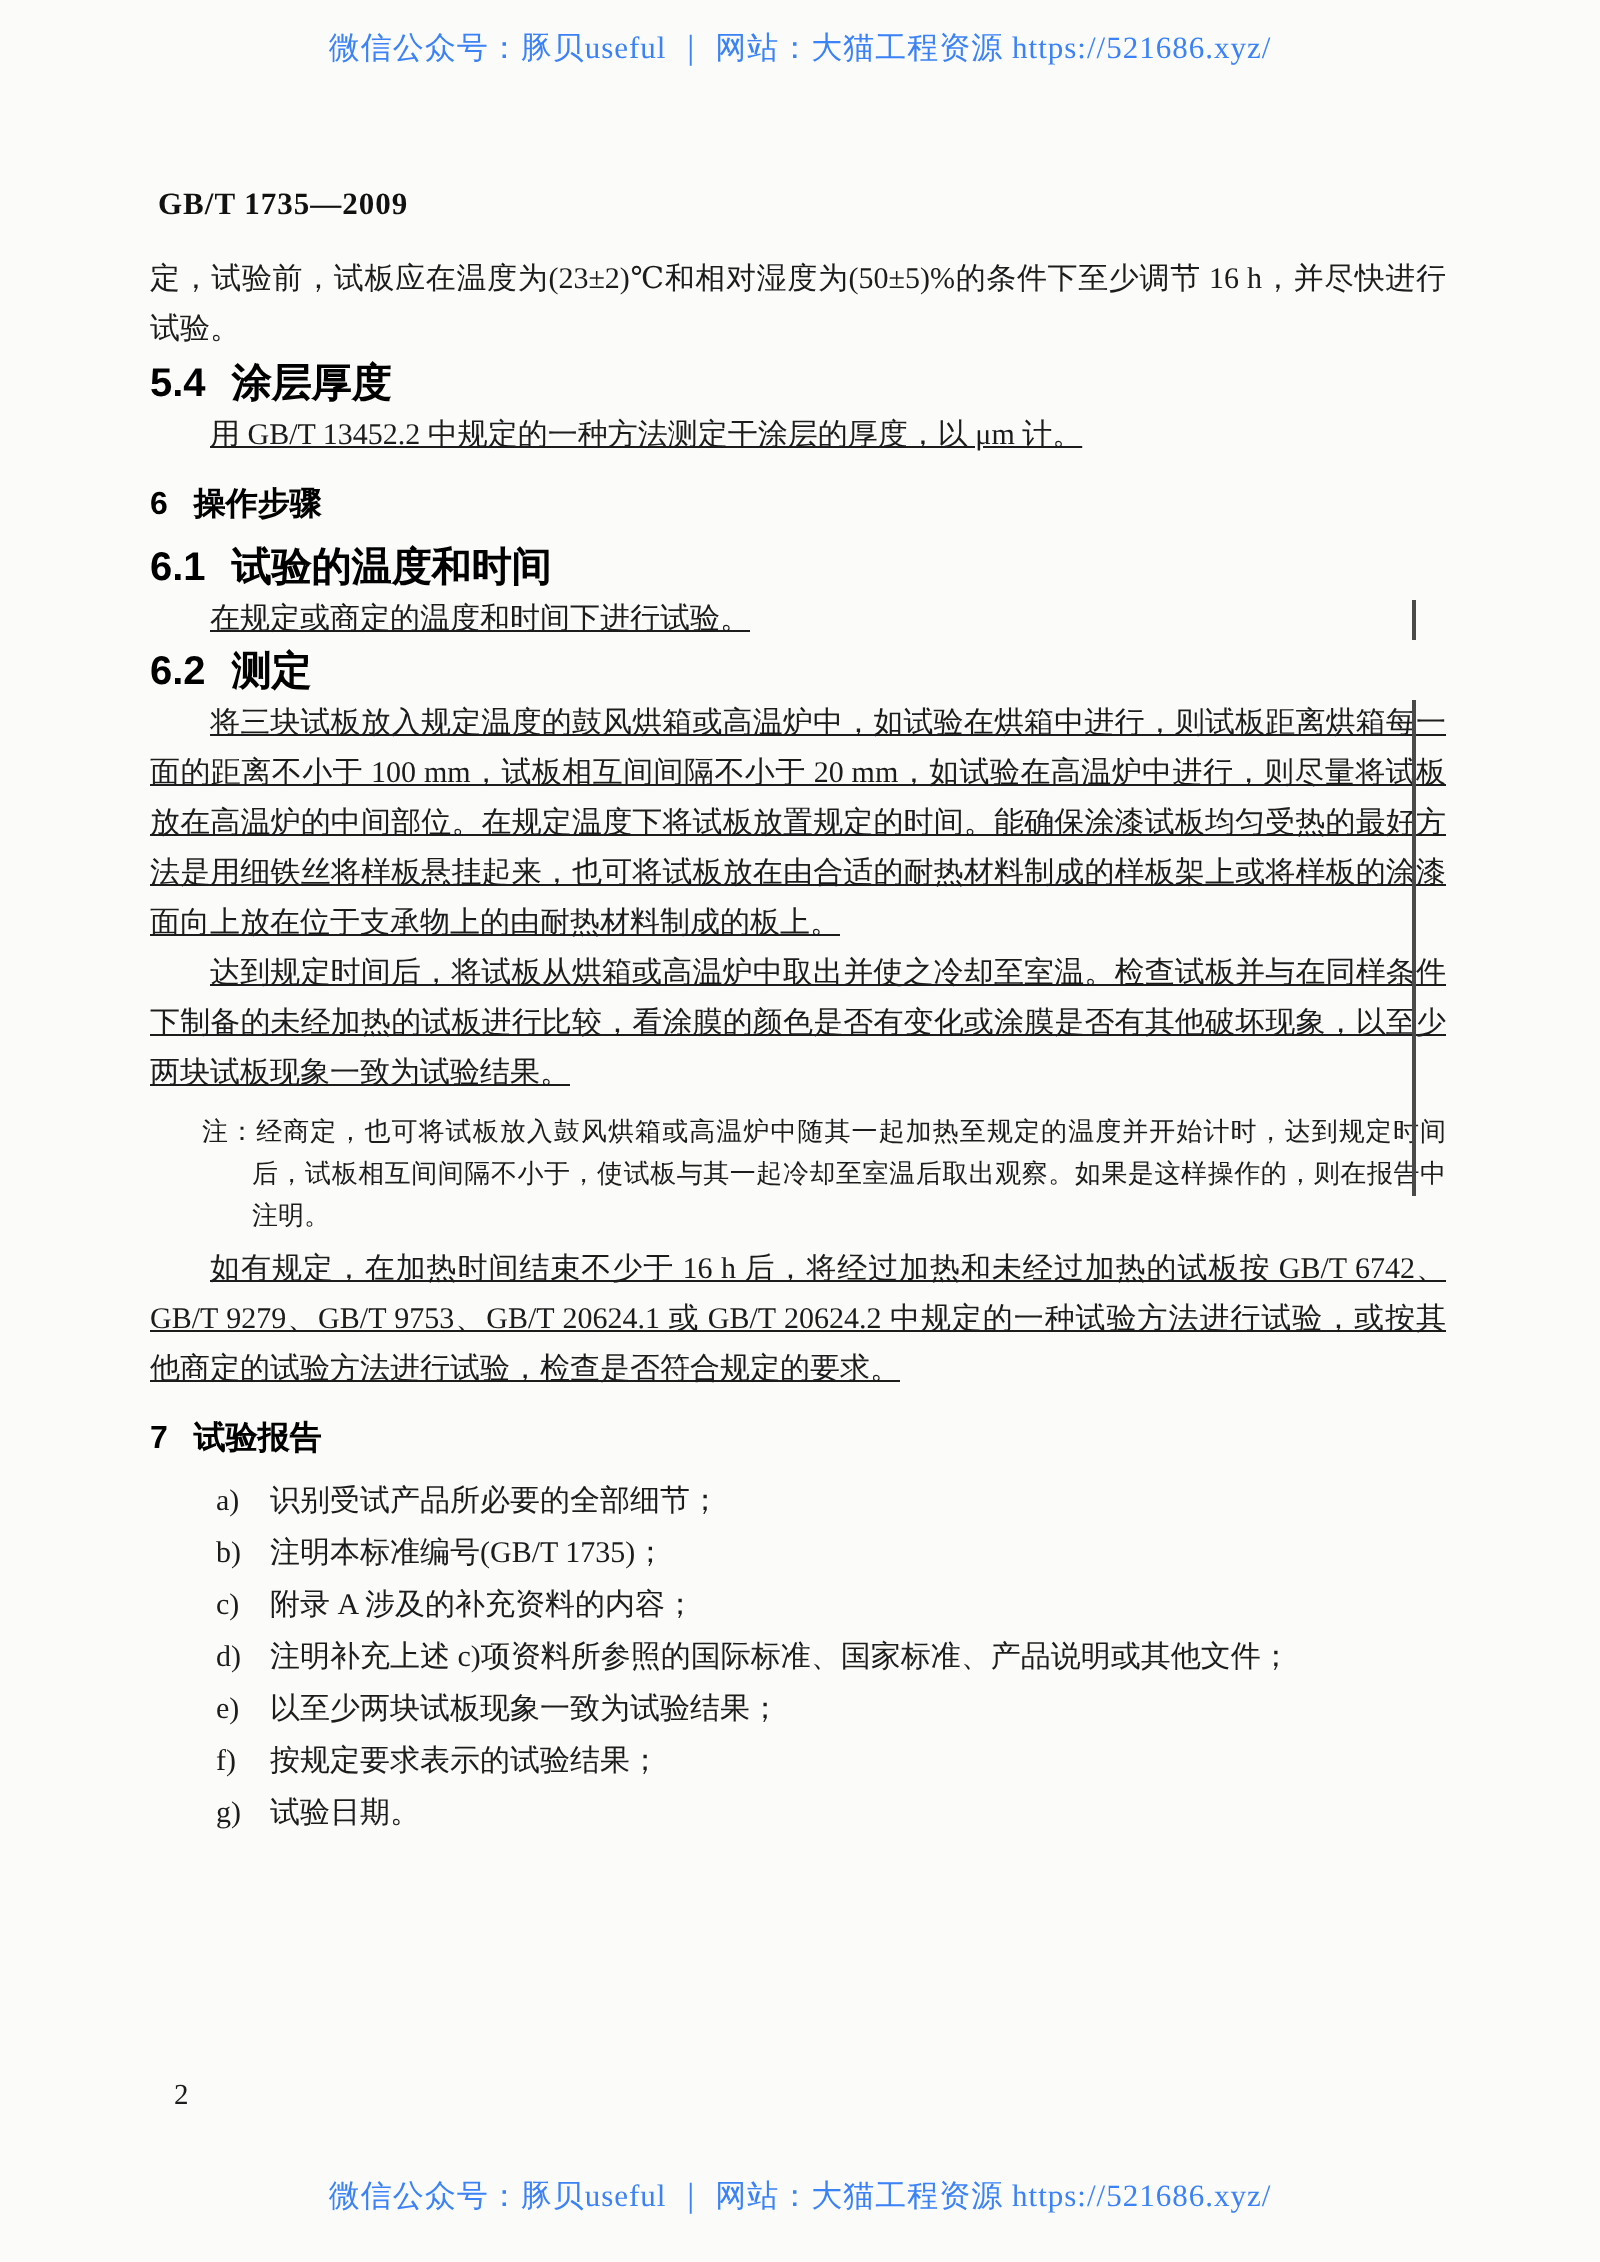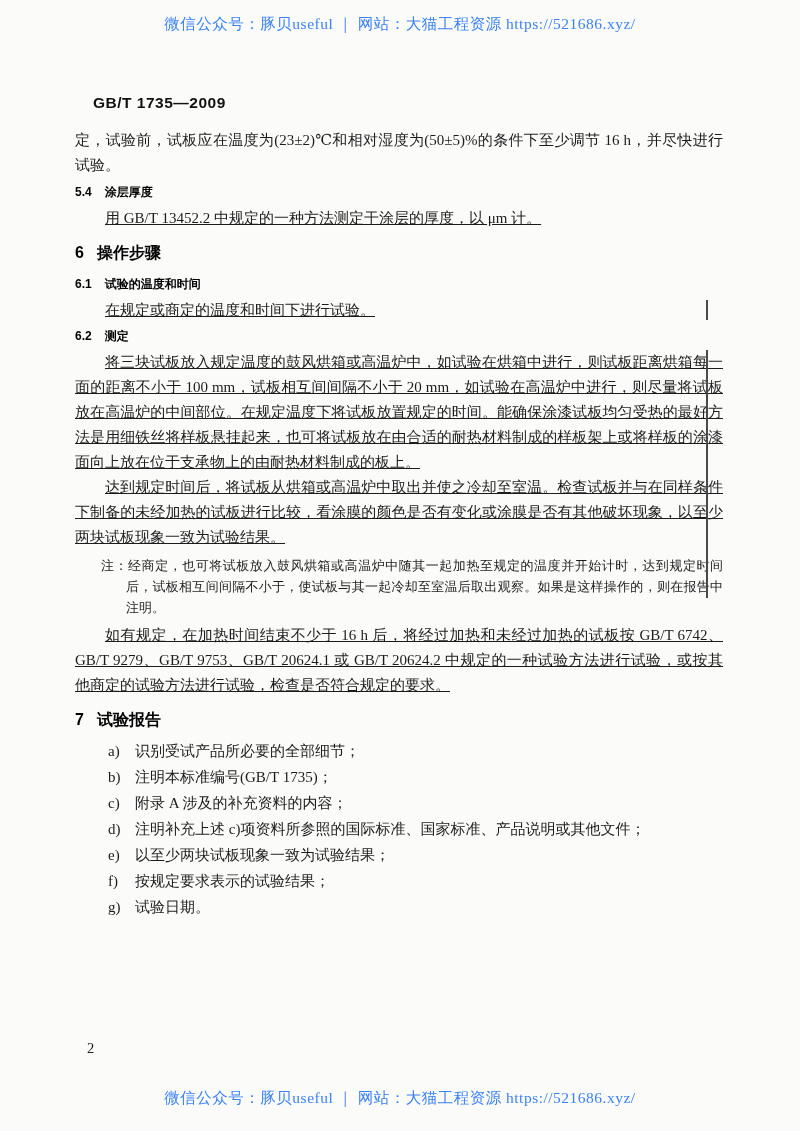--- a/index.html
+++ b/index.html
@@ -23,23 +23,23 @@
     font-size: 15.5px;
     letter-spacing: 0.5px;
     color: #3b82f6;
     font-family: "Liberation Serif", "DejaVu Serif", serif;
   }
   .watermark.top { top: 14px; }
   .watermark.bottom { top: 1088px; }
   
   .doc-number {
     position: absolute;
-    left: 93px;
+    left: 79px;
     top: 94px;
-    font-family: Liberation Sans, sans-serif;
+    font-family: Liberation Serif, serif;
     font-weight: bold;
     font-size: 15.5px;
     letter-spacing: 0.5px;
     color: #111;
   }
   
   .doc-body {
     position: absolute;
     left: 75px;
     top: 128px;
@@ -52,21 +52,21 @@
   p.indent { text-indent: 2em; text-decoration: underline; }
   p.cont { margin-bottom: 2px; }
   .h2, .h3 {
     font-family: "Liberation Sans", "DejaVu Sans", sans-serif;
     font-weight: bold;
     color: #000;
     line-height: 25px;
     text-align: left;
   }
   .h2 { font-size: 16px; margin: 9px 0 7px; }
-  .h3 { font-size: 12px; margin: 1px 0 1px; }
+  .h3 { font-size: 20px; margin: 1px 0 1px; }
   .h-num { display: inline-block; margin-right: 13px; }
   .note {
     font-size: 13px;
     line-height: 21px;
     margin: 5px 0 5px;
     padding-left: 51px;
     text-indent: -25px;
     text-align: justify;
   }
   .report-list { margin-top: 0; }

